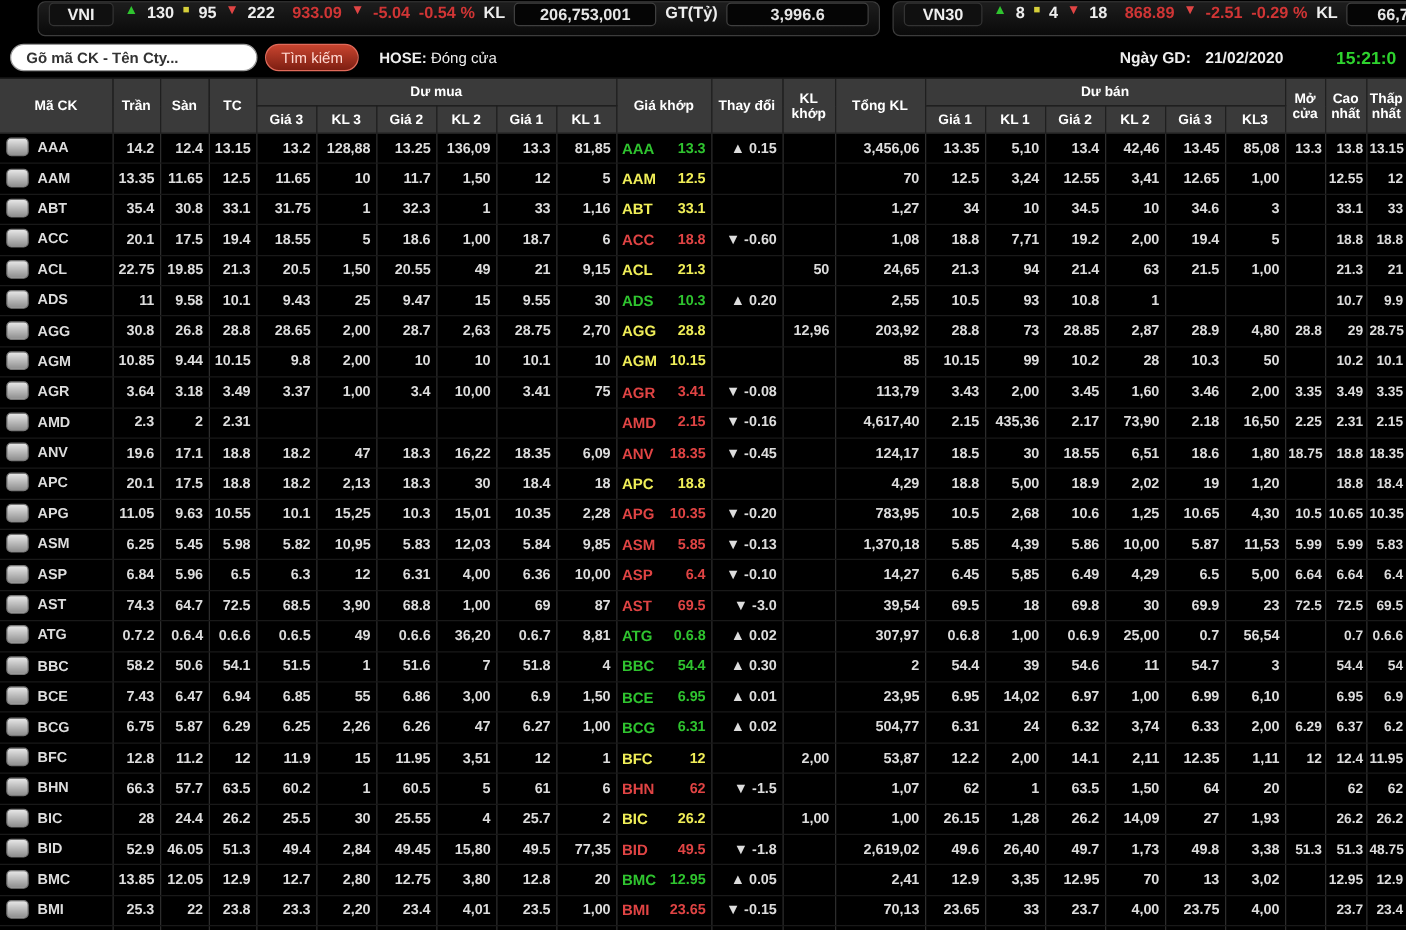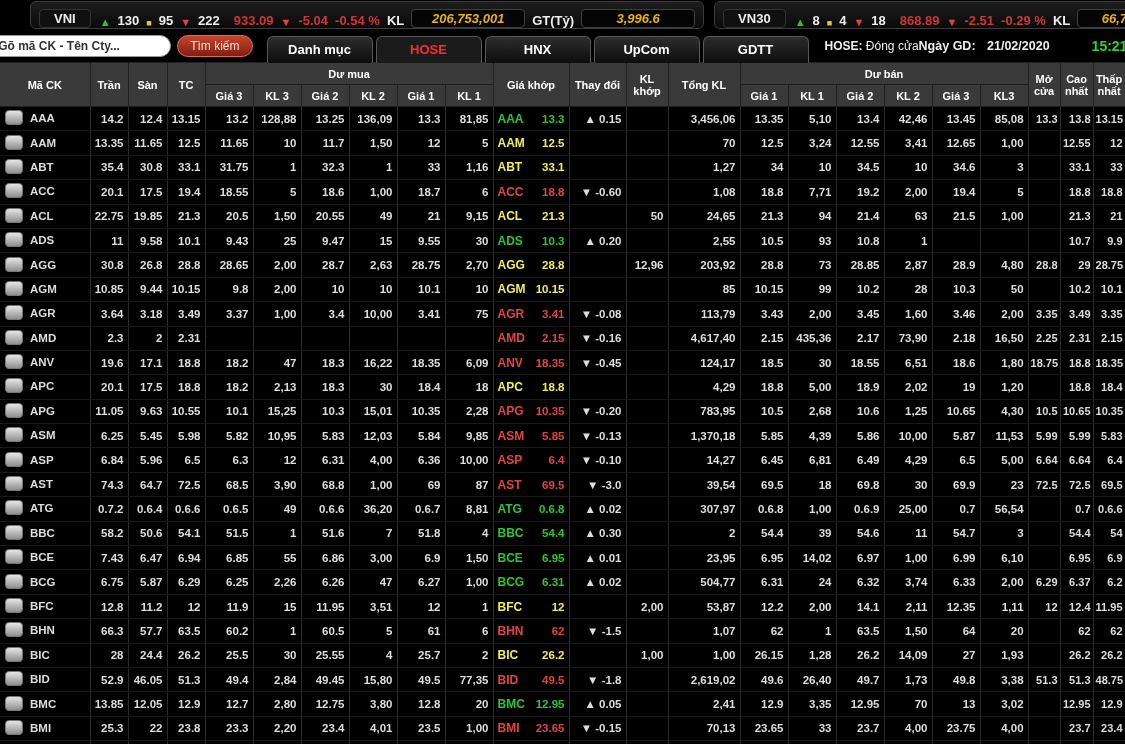--- a/index.html
+++ b/index.html
@@ -1,26 +1,26 @@
 <!DOCTYPE html>
 <html style="--ceil: #cf42cf; --floor: #55a5e8; --ref: #f0ee58; --up: #2fc42f; --down: #e04444; --neutral: #f2f2f2;"><head>
 <meta charset="utf-8">
 <style>
   html,body{margin:0;padding:0;width:1125px;height:744px;overflow:hidden;background:#000;
     font-family:"Liberation Sans","DejaVu Sans",sans-serif;-webkit-font-smoothing:antialiased;}
   
   .index-bar{height:30px;display:flex;align-items:center;gap:10px;padding:2px 10px 2px 30px;box-sizing:border-box;background:#000;}
-  .index-panel{flex:1;height:26px;display:flex;align-items:flex-end;border:1px solid #3c3c3c;border-radius:6px;
+  .index-panel{flex:1;height:26px;display:flex;align-items:flex-start;border:1px solid #3c3c3c;border-radius:6px;
     background:linear-gradient(#1d1d1d,#0a0a0a);padding:0 8px;gap:7px;font-size:13px;font-weight:bold;color:#eee;white-space:nowrap;}
   .idx-name{border:1px solid #333;border-radius:4px;background:#101010;padding:1px 14px;margin-right:2px;}
   .up-arrow{color:var(--up);font-size:11px;}
   .down-arrow{color:var(--down);font-size:11px;}
   .ref-square{color:#d6cf3a;font-size:9px;}
   .idx-red{color:#d03535;}
-  .val-box{border:1px solid #3f3f3f;border-radius:4px;background:#050505;padding:1px 10px;min-width:92px;text-align:center;color:#eab308;font-style:italic;}
+  .val-box{border:1px solid #3f3f3f;border-radius:4px;background:#050505;padding:1px 10px;min-width:92px;text-align:center;color:#e5e5e5;}
   .sp{flex:1;}
   
   .toolbar{height:33px;display:flex;align-items:center;background:#000;border-bottom:1px solid #222;
     padding:0 8px;box-sizing:border-box;color:#eee;font-size:12px;white-space:nowrap;justify-content:center;}
   .search-input{width:198px;height:22px;border-radius:12px;border:1px solid #999;background:#fff;
     padding:0 12px;font-family:inherit;font-size:12px;font-weight:bold;color:#222;box-sizing:border-box;}
   .search-input::placeholder{color:#333;opacity:1;}
   .search-btn{margin-left:6px;height:22px;padding:0 12px;border-radius:11px;border:1px solid #e06a5a;
     background:linear-gradient(#c8442f,#7e1f12);color:#ffd9d2;font-weight:normal;font-size:12px;cursor:pointer;}
   .tabs{display:flex;align-items:flex-end;height:33px;margin-left:14px;gap:3px;}
@@ -87,27 +87,20 @@
     <span class="idx-red">-0.29 %</span>
     <span>KL</span>
     <span class="val-box">66,759,070</span>
 
   </div>
 </div>
 
 <div class="toolbar">
   <input class="search-input" type="text" placeholder="Gõ mã CK - Tên Cty..." style="">
   <button class="search-btn">Tìm kiếm</button>
-  <div class="tabs" id="tabs">
-      <div class="tab">Danh mục</div>
-      <div class="tab active">HOSE</div>
-      <div class="tab">HNX</div>
-      <div class="tab">UpCom</div>
-      <div class="tab">GDTT</div>
-    </div>
   <span class="status">
     <b>HOSE:</b>
     <span>Đóng cửa</span>
   </span>
   <span class="sp"></span>
   <span class="date">
     <span class="lbl">Ngày GD:</span>
     <span>21/02/2020</span>
   </span>
   <span class="time">15:21:0</span>
@@ -606,21 +599,21 @@
         <td class="td-match">
           <span class="m-wrap">
             <span class="m-sym c-r">ASP</span>
             <span class="c-r">6.4</span>
           </span>
         </td>
         <td class="td-change c-r">▼ -0.10</td>
         <td class="num "></td>
         <td class="num c-w">14,27</td>
         <td class="num c-r">6.45</td>
-        <td class="num c-r">6,81</td>
+        <td class="num c-r">5,85</td>
         <td class="num c-r">6.49</td>
         <td class="num c-r">4,29</td>
         <td class="num c-y">6.5</td>
         <td class="num c-y">5,00</td>
         <td class="sm c-g">6.64</td>
         <td class="sm c-g">6.64</td>
         <td class="sm c-r">6.4</td>
       </tr>
       <tr>
         <td class="td-sym"><span class="checkbox"></span><span>AST</span></td>

